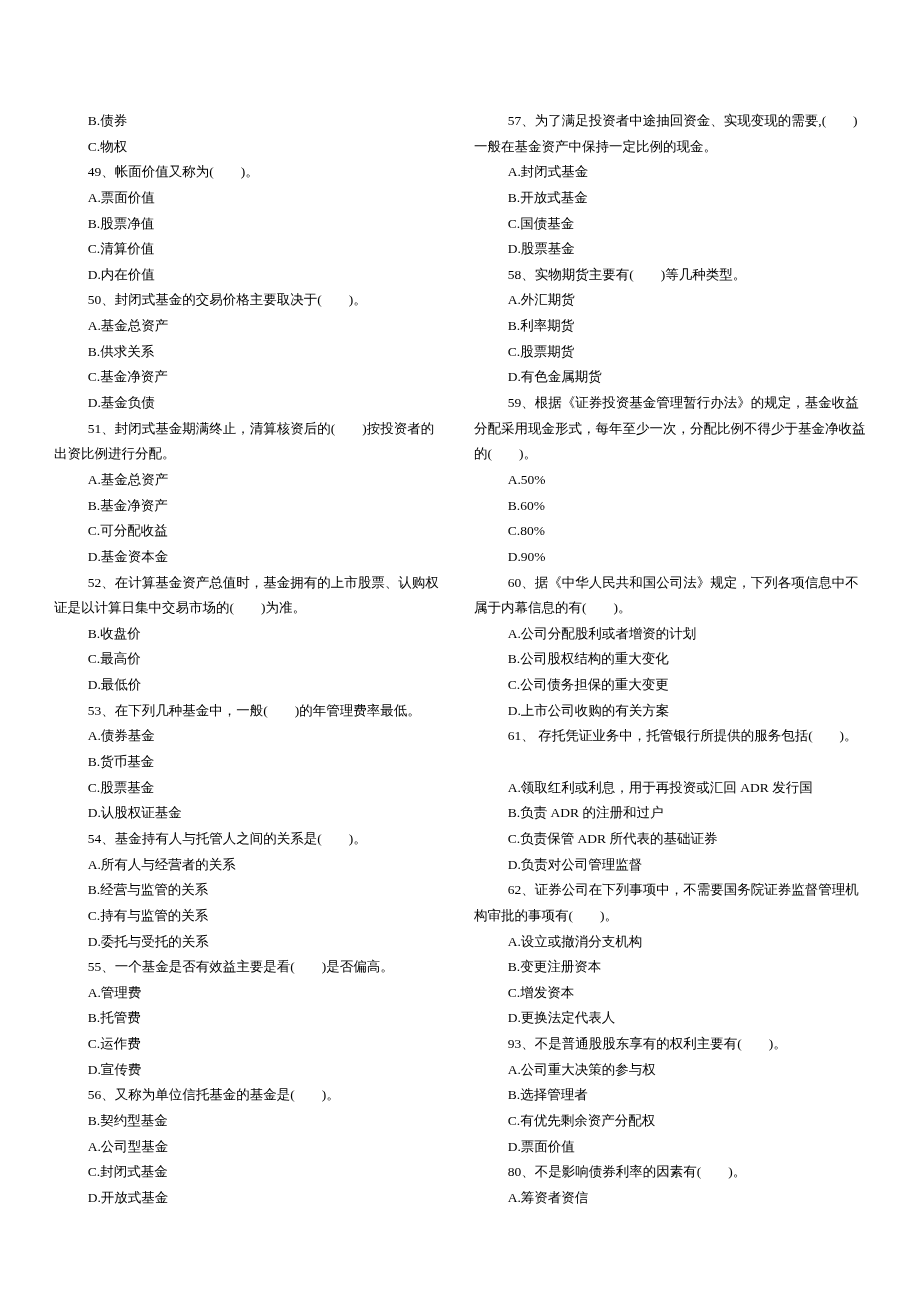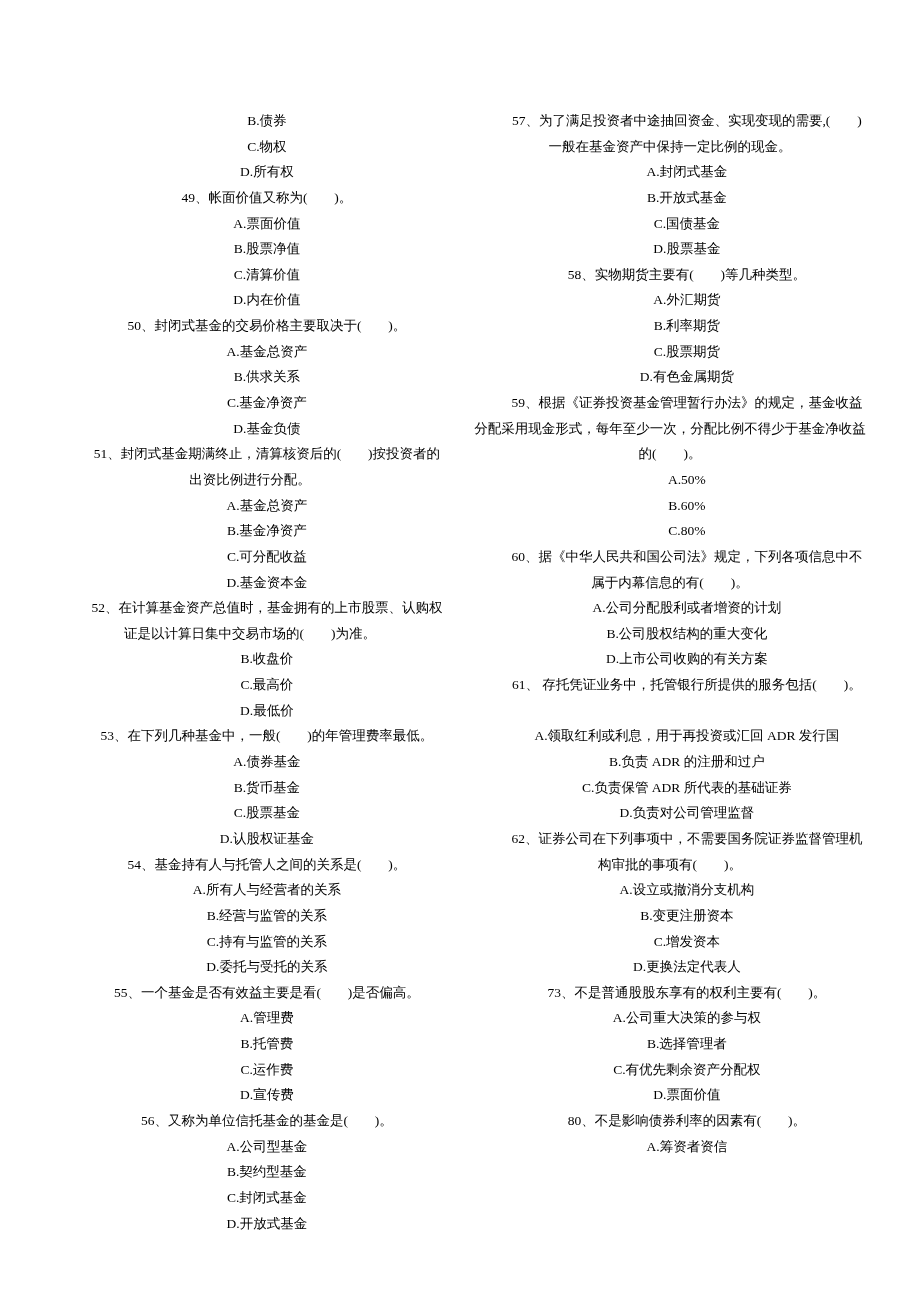--- a/index.html
+++ b/index.html
@@ -11,32 +11,30 @@
     font-size: 13.5px;
     line-height: 1.9;
     color: #000;
     padding: 108px 54px 40px 54px;
   }
   .cols {
     column-count: 2;
     column-gap: 28px;
     column-fill: auto;
     height: 1150px;
-    text-align: center;
   }
   .line { text-indent: 2.5em; }
   p { margin: 0; }
 </style>
 </head>
 <body>
 
 <div class="cols" id="container">
     <p class="line">B.债券</p>
     <p class="line">C.物权</p>
-    <p class="line">D.所有权</p>
     <p class="line">49、帐面价值又称为(　　)。</p>
     <p class="line">A.票面价值</p>
     <p class="line">B.股票净值</p>
     <p class="line">C.清算价值</p>
     <p class="line">D.内在价值</p>
     <p class="line">50、封闭式基金的交易价格主要取决于(　　)。</p>
     <p class="line">A.基金总资产</p>
     <p class="line">B.供求关系</p>
     <p class="line">C.基金净资产</p>
     <p class="line">D.基金负债</p>
@@ -58,53 +56,55 @@
     <p class="line">A.所有人与经营者的关系</p>
     <p class="line">B.经营与监管的关系</p>
     <p class="line">C.持有与监管的关系</p>
     <p class="line">D.委托与受托的关系</p>
     <p class="line">55、一个基金是否有效益主要是看(　　)是否偏高。</p>
     <p class="line">A.管理费</p>
     <p class="line">B.托管费</p>
     <p class="line">C.运作费</p>
     <p class="line">D.宣传费</p>
     <p class="line">56、又称为单位信托基金的基金是(　　)。</p>
+    <p class="line">B.契约型基金</p>
     <p class="line">A.公司型基金</p>
-    <p class="line">B.契约型基金</p>
     <p class="line">C.封闭式基金</p>
     <p class="line">D.开放式基金</p>
     <p class="line">57、为了满足投资者中途抽回资金、实现变现的需要,(　　)一般在基金资产中保持一定比例的现金。</p>
     <p class="line">A.封闭式基金</p>
     <p class="line">B.开放式基金</p>
     <p class="line">C.国债基金</p>
     <p class="line">D.股票基金</p>
     <p class="line">58、实物期货主要有(　　)等几种类型。</p>
     <p class="line">A.外汇期货</p>
     <p class="line">B.利率期货</p>
     <p class="line">C.股票期货</p>
     <p class="line">D.有色金属期货</p>
     <p class="line">59、根据《证券投资基金管理暂行办法》的规定，基金收益分配采用现金形式，每年至少一次，分配比例不得少于基金净收益的(　　)。</p>
     <p class="line">A.50%</p>
     <p class="line">B.60%</p>
     <p class="line">C.80%</p>
+    <p class="line">D.90%</p>
     <p class="line">60、据《中华人民共和国公司法》规定，下列各项信息中不属于内幕信息的有(　　)。</p>
     <p class="line">A.公司分配股利或者增资的计划</p>
     <p class="line">B.公司股权结构的重大变化</p>
+    <p class="line">C.公司债务担保的重大变更</p>
     <p class="line">D.上市公司收购的有关方案</p>
     <p class="line">61、 存托凭证业务中，托管银行所提供的服务包括(　　)。</p>
     <p class="line">&nbsp;</p>
     <p class="line">A.领取红利或利息，用于再投资或汇回 ADR 发行国</p>
     <p class="line">B.负责 ADR 的注册和过户</p>
     <p class="line">C.负责保管 ADR 所代表的基础证券</p>
     <p class="line">D.负责对公司管理监督</p>
     <p class="line">62、证券公司在下列事项中，不需要国务院证券监督管理机构审批的事项有(　　)。</p>
     <p class="line">A.设立或撤消分支机构</p>
     <p class="line">B.变更注册资本</p>
     <p class="line">C.增发资本</p>
     <p class="line">D.更换法定代表人</p>
-    <p class="line">73、不是普通股股东享有的权利主要有(　　)。</p>
+    <p class="line">93、不是普通股股东享有的权利主要有(　　)。</p>
     <p class="line">A.公司重大决策的参与权</p>
     <p class="line">B.选择管理者</p>
     <p class="line">C.有优先剩余资产分配权</p>
     <p class="line">D.票面价值</p>
     <p class="line">80、不是影响债券利率的因素有(　　)。</p>
     <p class="line">A.筹资者资信</p>
   </div>
 
 </body></html>

